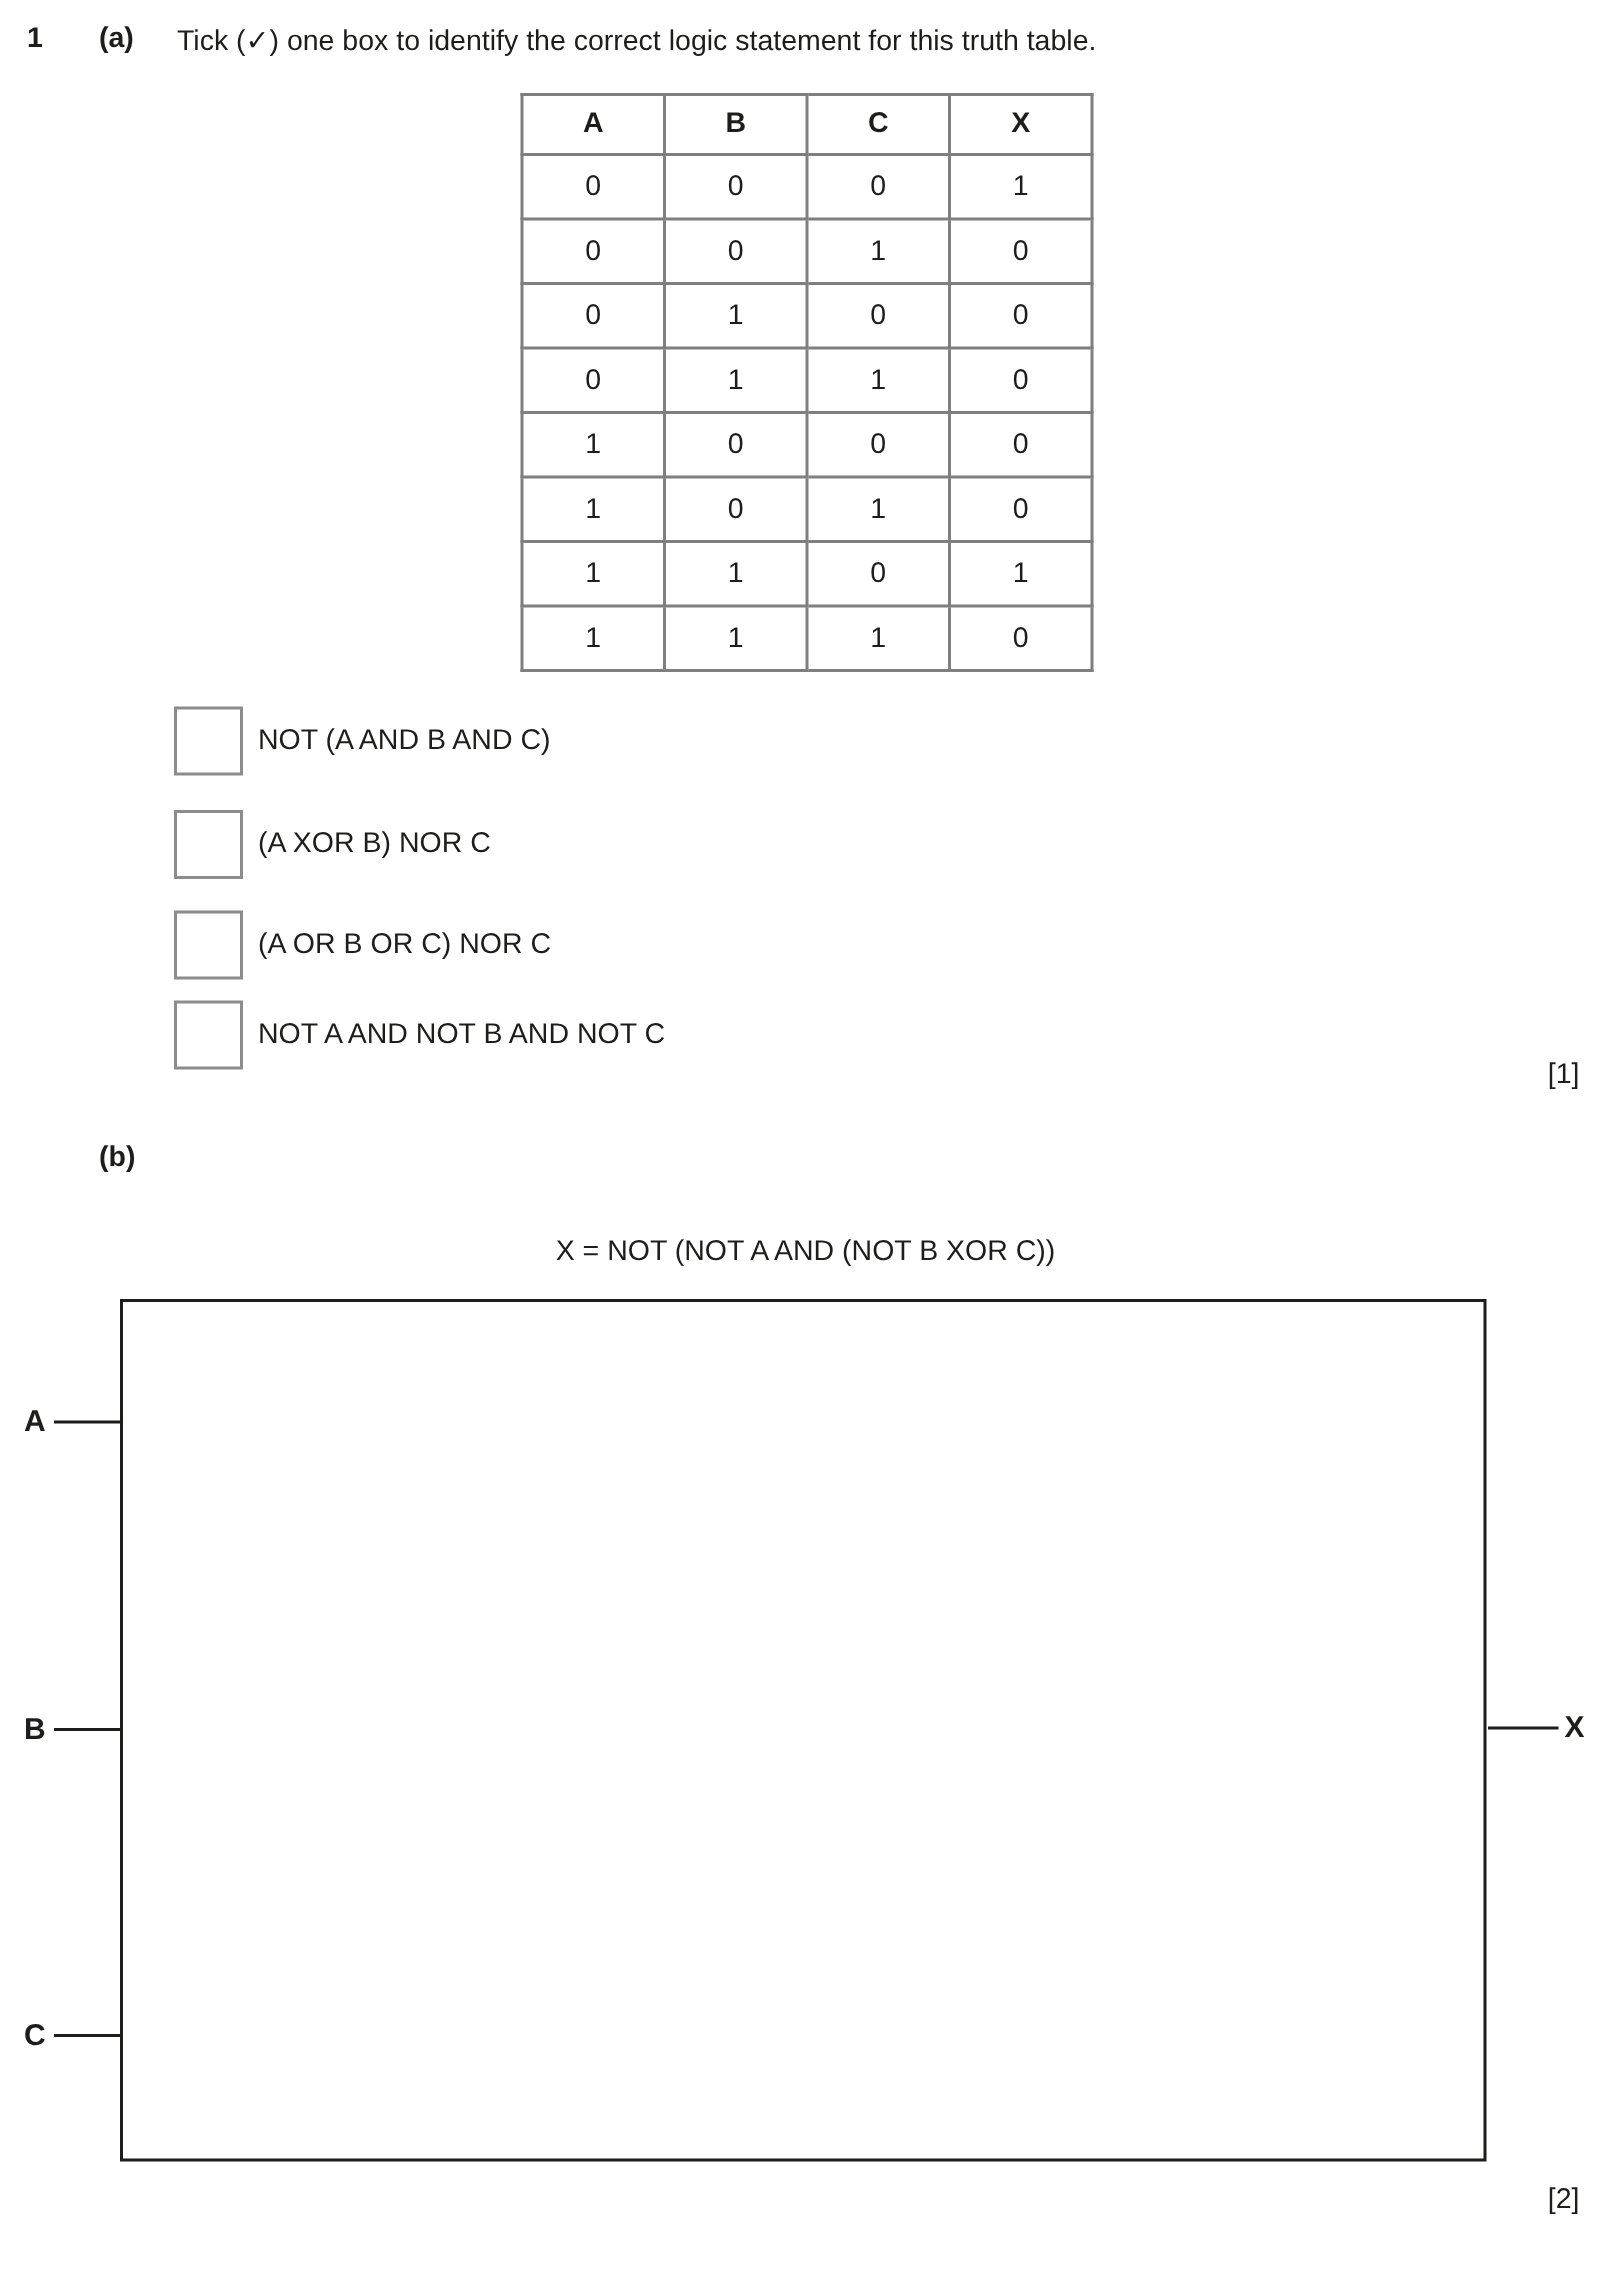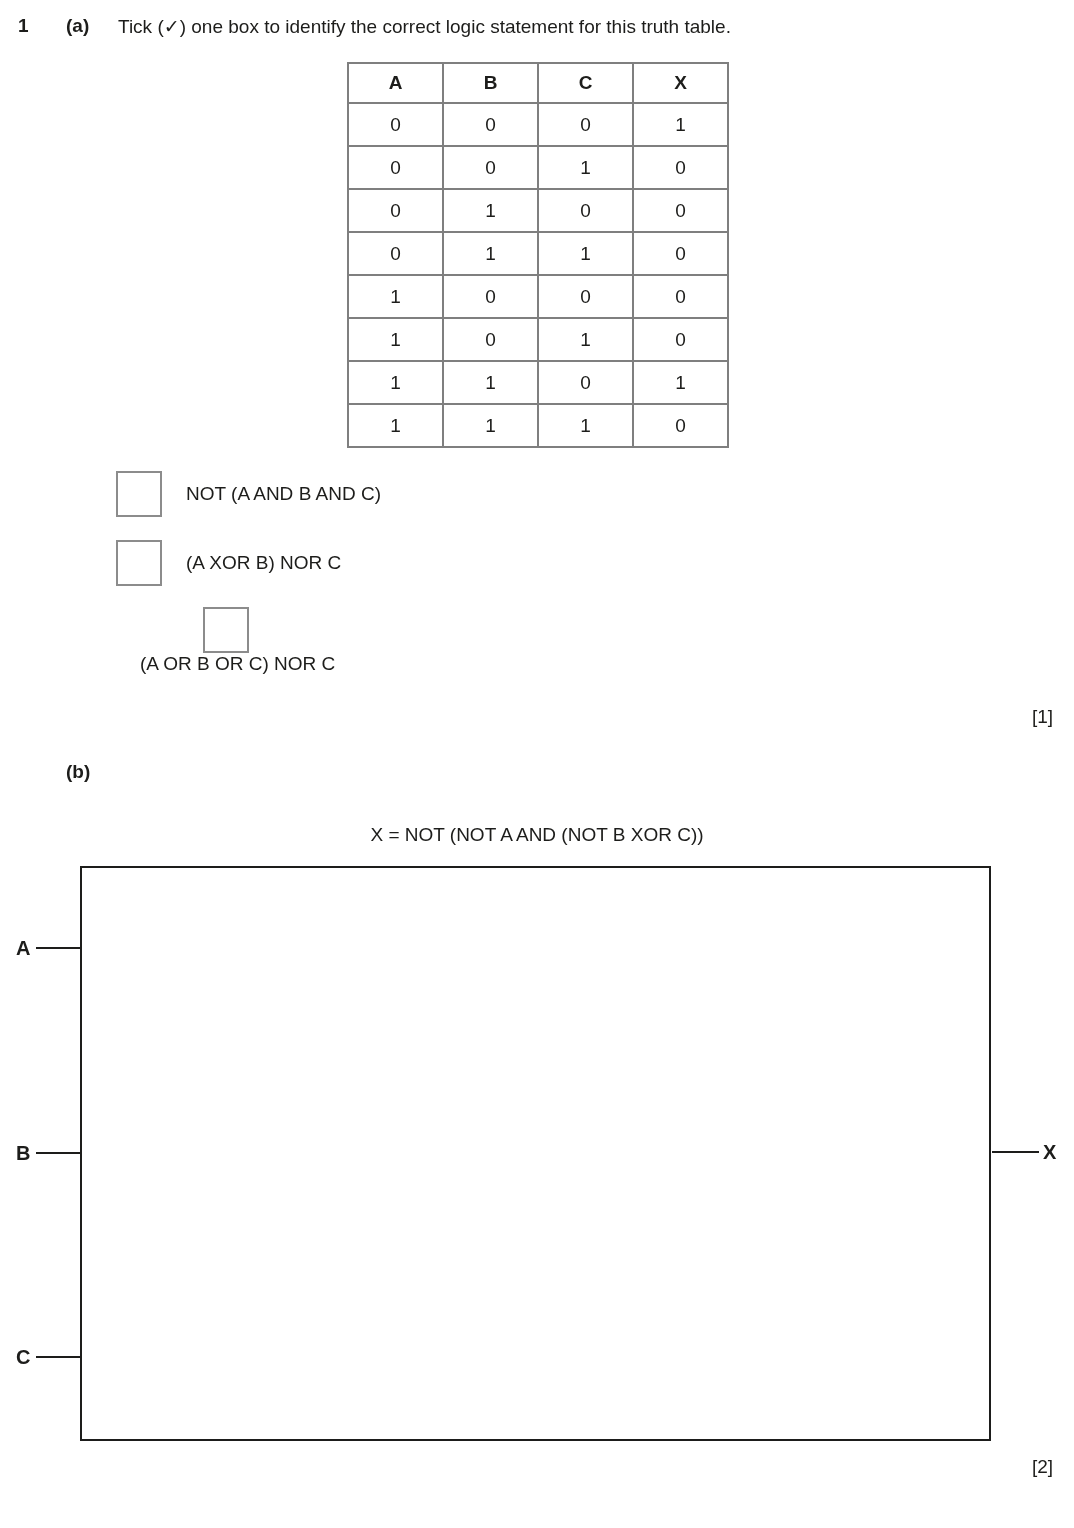--- a/index.html
+++ b/index.html
@@ -53,24 +53,24 @@
     align-items: center;
   }
   .checkbox {
     width: 46px;
     height: 46px;
     box-sizing: border-box;
     border: 2px solid #8c8c8c;
     background: #ffffff;
     flex: 0 0 auto;
   }
-  .option-label { margin-left: 24px; white-space: nowrap; }
+  .option-label { margin-left: 10px; white-space: nowrap; }
   .opt1 { top: 471px; }
   .opt2 { top: 540px; }
-  .opt3 { top: 607px; flex-direction: column; }
+  .opt3 { top: 607px; }
   .opt4 { top: 667px; }
 
   .marks { position: absolute; right: 21px; text-align: right; }
   .marks-a { top: 706px; }
   .marks-b { top: 1456px; }
 
   
   .partb-label  { left: 66px;  top: 761px; font-weight: bold; }
   .partb-prompt { left: 118px; top: 761px; }
   .expression {
@@ -189,20 +189,24 @@
     <div class="option-label"><span>NOT (</span><span class="bold">A</span><span> AND </span><span class="bold">B</span><span> AND </span><span class="bold">C</span><span>)</span></div>
   </div>
   <div class="option opt2">
     <div class="checkbox"></div>
     <div class="option-label"><span>(</span><span class="bold">A</span><span> XOR </span><span class="bold">B</span><span>) NOR </span><span class="bold">C</span></div>
   </div>
   <div class="option opt3">
     <div class="checkbox"></div>
     <div class="option-label"><span>(</span><span class="bold">A</span><span> OR </span><span class="bold">B</span><span> OR </span><span class="bold">C</span><span>) NOR </span><span class="bold">C</span></div>
   </div>
+  <div class="option opt4">
+    <div class="checkbox"></div>
+    <div class="option-label"><span>NOT </span><span class="bold">A</span><span> AND NOT </span><span class="bold">B</span><span> AND NOT </span><span class="bold">C</span></div>
+  </div>
 
   <div class="marks marks-a">[1]</div>
 
   <div class="abs partb-label">(b)</div>
   <div class="abs expression"><span class="bold">X</span><span> = NOT (NOT </span><span class="bold">A</span><span> AND (NOT </span><span class="bold">B</span><span> XOR </span><span class="bold">C</span><span>))</span></div>
 
   <div class="abs drawing-box"></div>
 
   <div class="io-label label-a">A</div>
   <div class="io-line line-a"></div>

